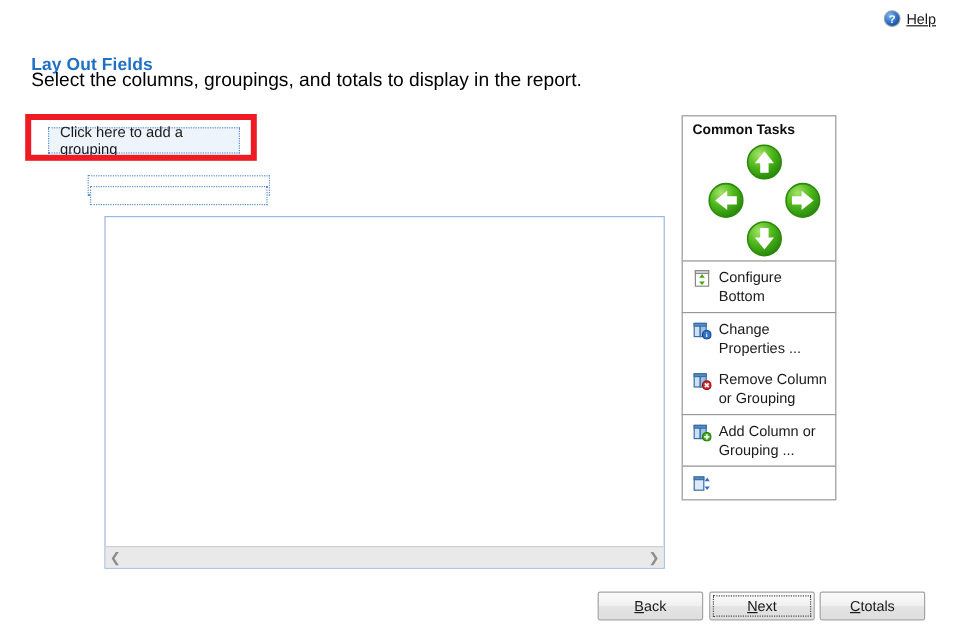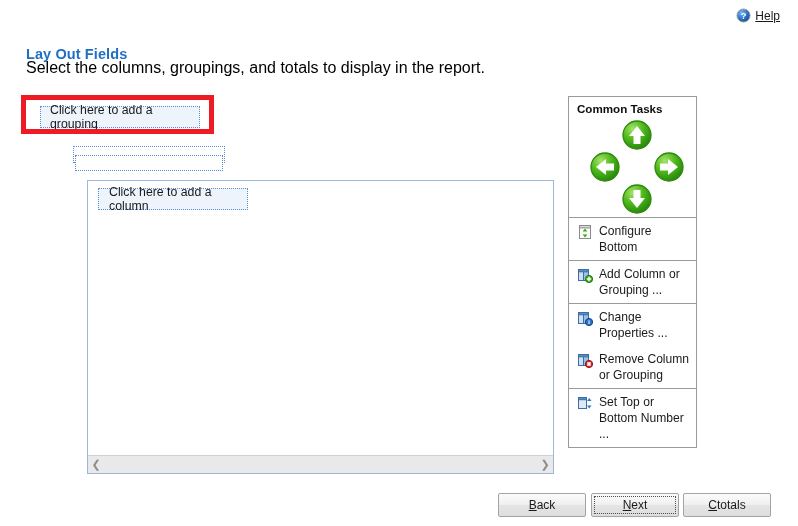--- a/index.html
+++ b/index.html
@@ -264,21 +264,20 @@
 
 <div id="grouping-area">
   <div id="grouping-add" class="placeholder-box">Click here to add a grouping</div>
   <div id="grouping-empty-1"></div>
   <div id="grouping-empty-2"></div>
 </div>
 
 <div id="annotation-rect"></div>
 
 <div id="column-panel">
-  <div id="column-add" class="placeholder-box">Click here to add a column</div>
 
   <div id="column-hscroll">
     <span class="scroll-arrow">❮</span>
     <span class="scroll-arrow">❯</span>
   </div>
 </div>
 
 <div id="tasks-panel">
 
   <div class="task-group">
@@ -325,59 +324,58 @@
       <span class="t-label">Configure Bottom</span>
     </div>
   </div>
 
   <div class="task-group">
     <div class="task-item">
       <svg class="t-icon" viewBox="0 0 16 16">
         <rect x="1.5" y="2.5" width="5" height="11" fill="#cfe0f5" stroke="#3a6ea5"></rect>
         <rect x="6.5" y="2.5" width="5" height="11" fill="#9cc0e8" stroke="#3a6ea5"></rect>
         <rect x="1.5" y="2.5" width="10" height="2.3" fill="#5a8cc4" stroke="#3a6ea5"></rect>
-        <circle cx="12" cy="12" r="3.6" fill="#44ab14" stroke="#1f7a06"></circle>
-        <path d="M12 9.8 v4.4 M9.8 12 h4.4" stroke="#ffffff" stroke-width="1.5"></path>
-      </svg>
-      <span class="t-label">Add Column or Grouping ...</span>
-    </div>
-  </div>
-
-  <div class="task-group">
-    <div class="task-item">
-      <svg class="t-icon" viewBox="0 0 16 16">
-        <rect x="1.5" y="2.5" width="5" height="11" fill="#cfe0f5" stroke="#3a6ea5"></rect>
-        <rect x="6.5" y="2.5" width="5" height="11" fill="#9cc0e8" stroke="#3a6ea5"></rect>
-        <rect x="1.5" y="2.5" width="10" height="2.3" fill="#5a8cc4" stroke="#3a6ea5"></rect>
         <circle cx="12" cy="12" r="3.6" fill="#2f74c8" stroke="#14427f"></circle>
         <text x="12" y="14.2" font-family="Liberation Serif, serif" font-size="5.6" font-weight="bold" fill="#ffffff" text-anchor="middle">i</text>
       </svg>
       <span class="t-label">Change Properties ...</span>
     </div>
     <div class="task-item">
       <svg class="t-icon" viewBox="0 0 16 16">
         <rect x="1.5" y="2.5" width="5" height="11" fill="#cfe0f5" stroke="#3a6ea5"></rect>
         <rect x="6.5" y="2.5" width="5" height="11" fill="#9cc0e8" stroke="#3a6ea5"></rect>
         <rect x="1.5" y="2.5" width="10" height="2.3" fill="#5a8cc4" stroke="#3a6ea5"></rect>
         <circle cx="12" cy="12" r="3.6" fill="#d8282a" stroke="#8d1214"></circle>
         <path d="M10.4 10.4 L13.6 13.6 M13.6 10.4 L10.4 13.6" stroke="#ffffff" stroke-width="1.5"></path>
       </svg>
       <span class="t-label">Remove Column or Grouping</span>
     </div>
   </div>
 
   <div class="task-group">
     <div class="task-item">
       <svg class="t-icon" viewBox="0 0 16 16">
+        <rect x="1.5" y="2.5" width="5" height="11" fill="#cfe0f5" stroke="#3a6ea5"></rect>
+        <rect x="6.5" y="2.5" width="5" height="11" fill="#9cc0e8" stroke="#3a6ea5"></rect>
+        <rect x="1.5" y="2.5" width="10" height="2.3" fill="#5a8cc4" stroke="#3a6ea5"></rect>
+        <circle cx="12" cy="12" r="3.6" fill="#44ab14" stroke="#1f7a06"></circle>
+        <path d="M12 9.8 v4.4 M9.8 12 h4.4" stroke="#ffffff" stroke-width="1.5"></path>
+      </svg>
+      <span class="t-label">Add Column or Grouping ...</span>
+    </div>
+  </div>
+
+  <div class="task-group">
+    <div class="task-item">
+      <svg class="t-icon" viewBox="0 0 16 16">
         <rect x="1.5" y="2.5" width="8" height="11" fill="#dce9f8" stroke="#3a6ea5"></rect>
         <rect x="1.5" y="2.5" width="8" height="2.2" fill="#5a8cc4" stroke="#3a6ea5"></rect>
         <path d="M12.3 3 L14.5 6 L10.1 6 Z" fill="#2f74c8"></path>
         <path d="M12.3 13.4 L10.1 10.4 L14.5 10.4 Z" fill="#2f74c8"></path>
       </svg>
-      <span class="t-label">Set Top or Bottom Number ...</span>
     </div>
   </div>
 </div>
 
 <div id="footer">
   <button id="btn-back" class="wiz-btn">
     <span class="u">B</span>
       <span>ack</span>
   </button>
 

